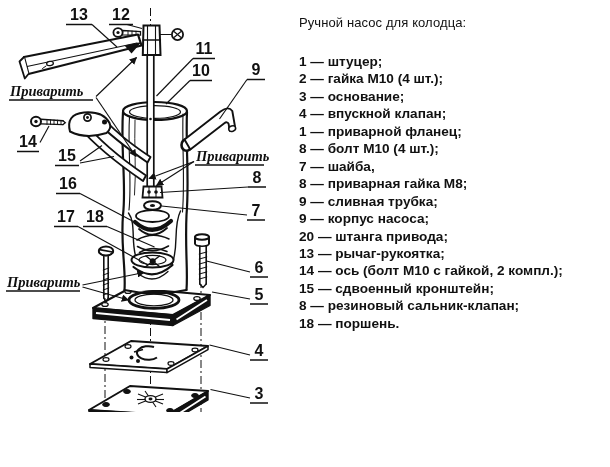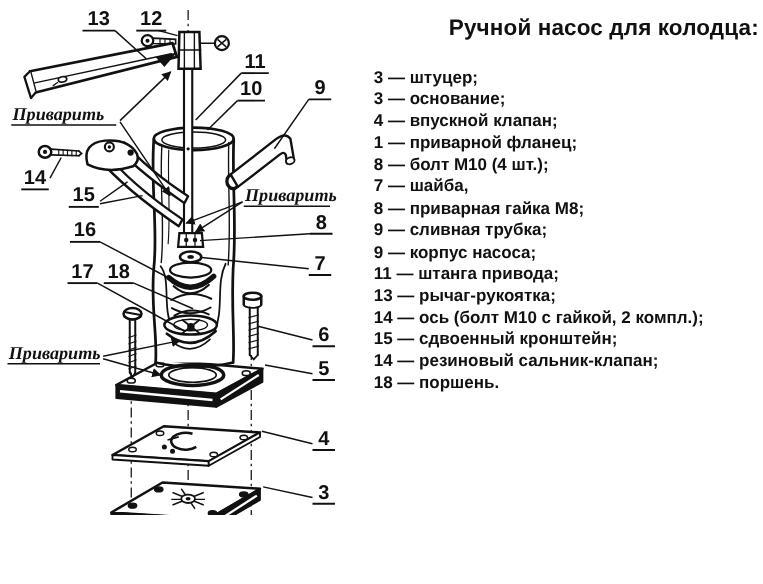--- a/index.html
+++ b/index.html
@@ -2,21 +2,21 @@
 <html><head>
 <meta charset="utf-8">
 <style>
   html,body{margin:0;padding:0;background:#fff;}
   .stage{
     position:relative;width:610px;height:412px;background:#fff;overflow:hidden;
     font-family:"Liberation Sans",sans-serif;color:#111;
   }
   svg.diagram{position:absolute;left:0;top:0;}
   .panel{position:absolute;left:299px;top:0;width:308px;}
-  .title{font-size:18px;font-weight:bold;margin:12px 0 0 0;line-height:21px;letter-spacing:.1px;text-align:right;}
+  .title{font-size:13px;font-weight:normal;margin:12px 0 0 0;line-height:21px;letter-spacing:.1px;}
   ul.parts{list-style:none;margin:20px 0 0 0;padding:0;}
   ul.parts li{font-size:13.6px;font-weight:bold;line-height:17.45px;white-space:nowrap;}
   svg text{fill:#111;}
   text.callout{font-size:16px;font-weight:bold;font-family:"Liberation Sans",sans-serif;}
   text.weld{font-size:14.5px;font-weight:bold;font-style:italic;font-family:"Liberation Serif",serif;}
 </style>
 </head>
 <body>
 
 <div class="stage">
@@ -315,30 +315,31 @@
       </g>
       <text class="weld" x="10" y="96">Приварить</text>
       <text class="weld" x="196" y="161">Приварить</text>
       <text class="weld" x="7" y="287">Приварить</text>
     </g>
   </svg>
 
   <div class="panel">
     <h1 class="title">Ручной насос для колодца:</h1>
     <ul class="parts">
-      <li>3 — штуцер;</li>
+      <li>1 — штуцер;</li>
+      <li>2 — гайка М10 (4 шт.);</li>
       <li>3 — основание;</li>
       <li>4 — впускной клапан;</li>
       <li>1 — приварной фланец;</li>
       <li>8 — болт М10 (4 шт.);</li>
       <li>7 — шайба,</li>
       <li>8 — приварная гайка М8;</li>
       <li>9 — сливная трубка;</li>
       <li>9 — корпус насоса;</li>
-      <li>11 — штанга привода;</li>
+      <li>20 — штанга привода;</li>
       <li>13 — рычаг-рукоятка;</li>
       <li>14 — ось (болт М10 с гайкой, 2 компл.);</li>
       <li>15 — сдвоенный кронштейн;</li>
-      <li>14 — резиновый сальник-клапан;</li>
+      <li>8 — резиновый сальник-клапан;</li>
       <li>18 — поршень.</li>
     </ul>
   </div>
 </div>
 
 </body></html>

